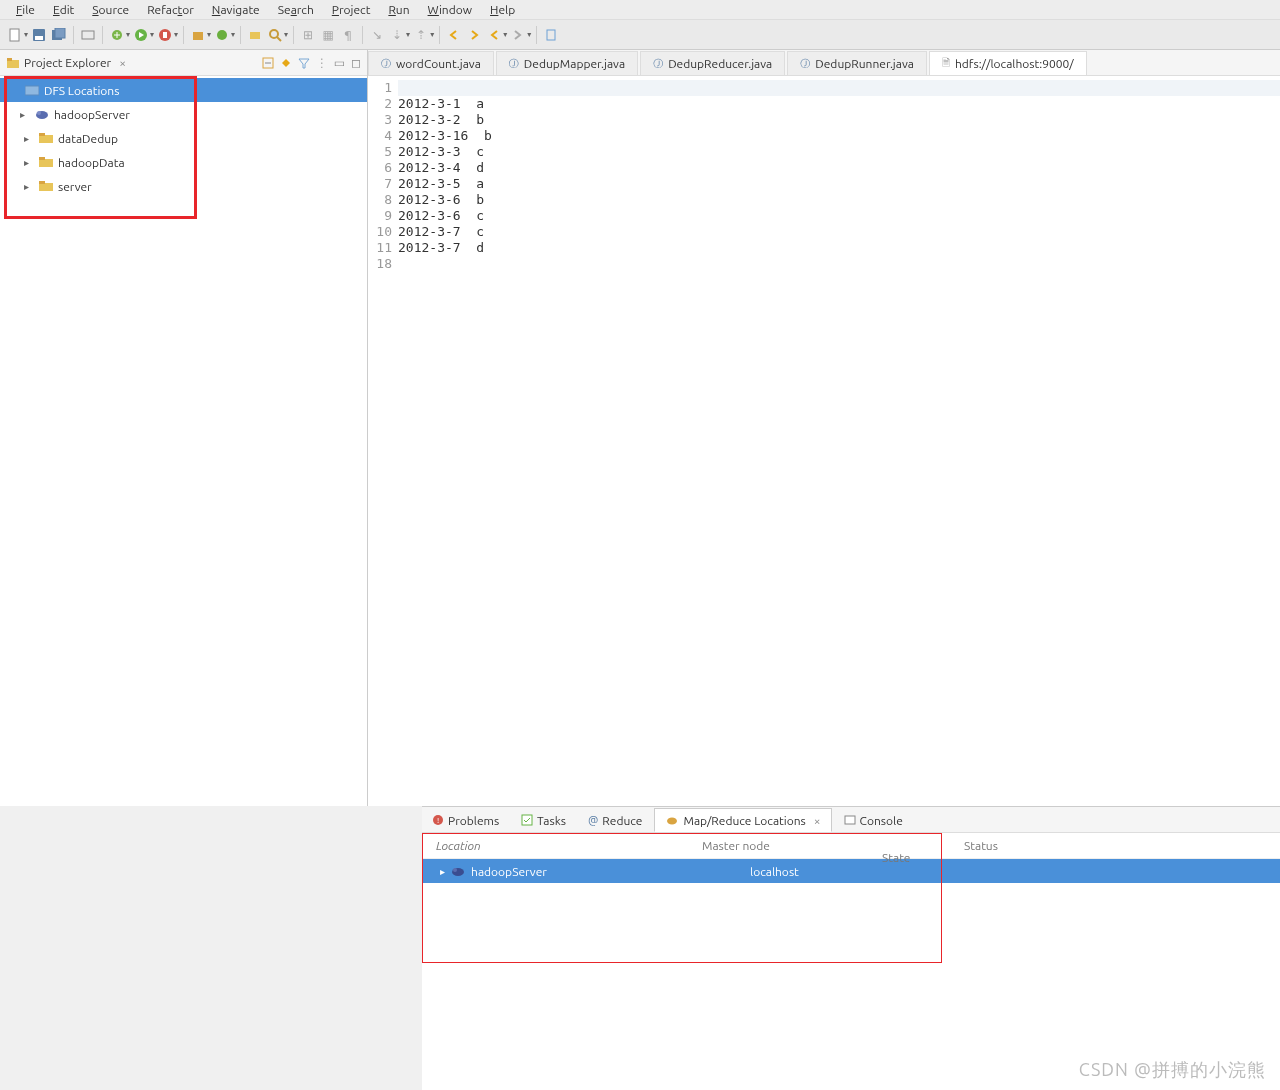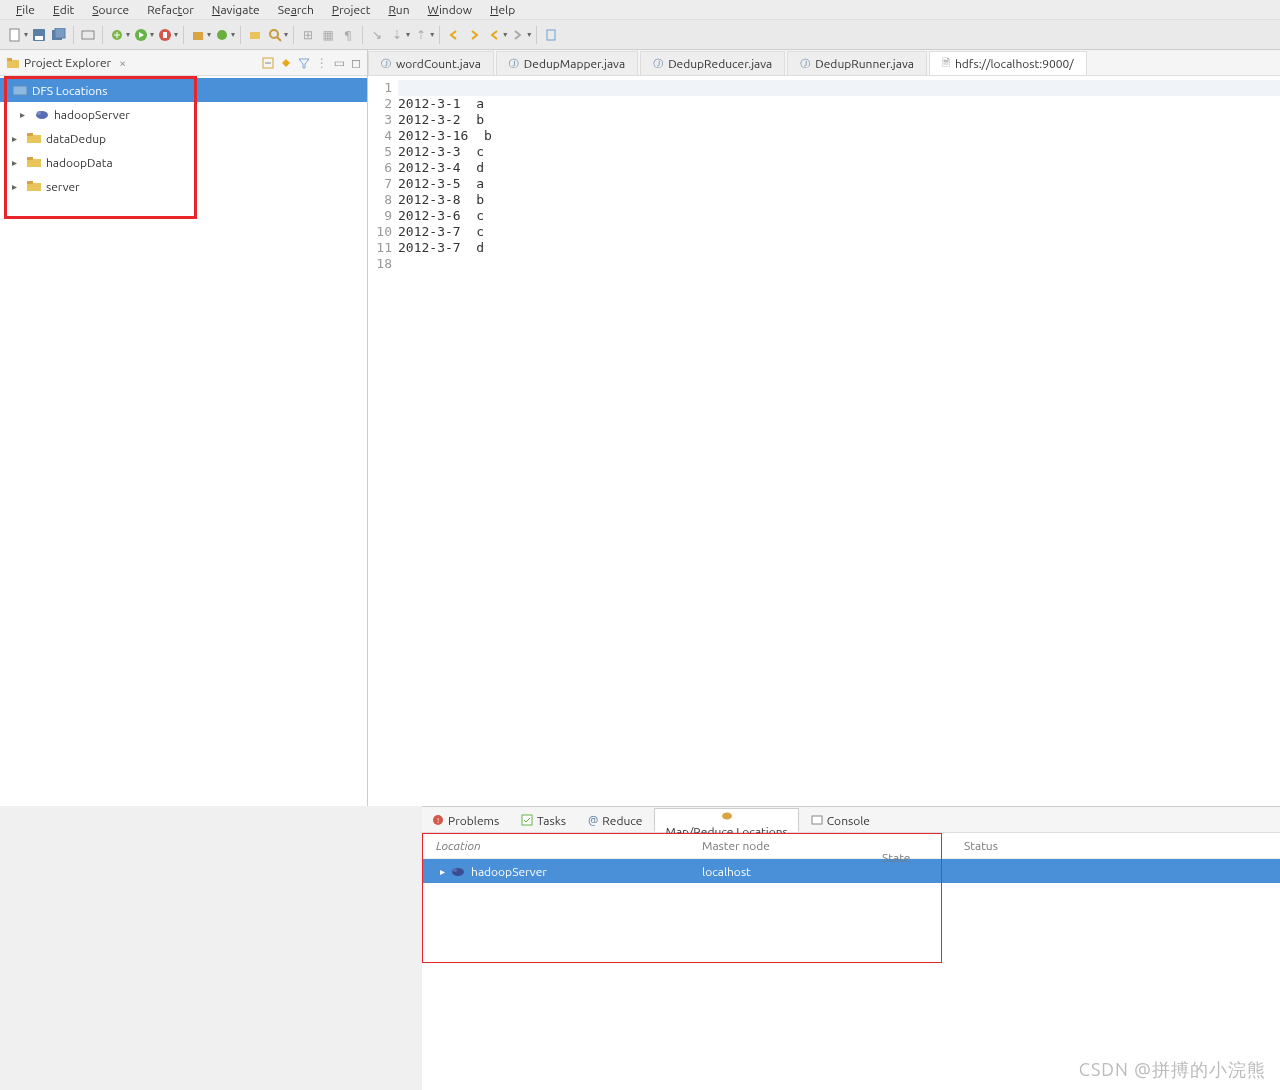--- a/index.html
+++ b/index.html
@@ -18,21 +18,21 @@
 .sidebar { width: 368px; background: #fff; border-right: 1px solid #ccc; display: flex; flex-direction: column; }
 .view-header { height: 26px; background: #f5f5f5; border-bottom: 1px solid #ddd; display: flex; align-items: center; padding: 0 6px; }
 .view-title { display: flex; align-items: center; gap: 4px; }
 .view-close { color: #888; margin-left: 4px; cursor: pointer; }
 .view-spacer { flex: 1; }
 .view-icons { display: flex; gap: 6px; align-items: center; }
 .view-icon { cursor: pointer; color: #888; }
 
 .tree { padding: 2px 0; position: relative; }
 .redbox1 { position: absolute; top: 0; left: 4px; width: 193px; height: 143px; border: 3px solid #e8252a; pointer-events: none; }
-.tree-item { display: flex; align-items: center; height: 24px; padding-left: 12px; gap: 4px; cursor: pointer; }
+.tree-item { display: flex; align-items: center; height: 24px; padding-left: 24px; gap: 4px; cursor: pointer; }
 .tree-item.selected { background: #4a90d9; color: #fff; }
 .tree-item.child { padding-left: 20px; }
 .arrow { font-size: 10px; color: #666; width: 10px; }
 .tree-icon { width: 16px; height: 14px; display: inline-flex; align-items: center; justify-content: center; }
 
 .editor-area { flex: 1; display: flex; flex-direction: column; background: #fff; }
 .editor-tabs { height: 26px; background: #f5f5f5; border-bottom: 1px solid #ddd; display: flex; align-items: end; overflow: hidden; }
 .editor-tab { height: 24px; padding: 0 12px; display: flex; align-items: center; gap: 5px; background: #eee; border: 1px solid #ddd; border-bottom: none; margin-right: 2px; cursor: pointer; white-space: nowrap; }
 .editor-tab.active { background: #fff; }
 .tab-icon { font-size: 10px; }
@@ -40,31 +40,31 @@
 .code-area { flex: 1; display: flex; font-family: "DejaVu Sans Mono", monospace; font-size: 13px; line-height: 16px; }
 .gutter { width: 30px; text-align: right; padding-right: 6px; background: #fff; color: #999; padding-top: 4px; }
 .gutter div { height: 16px; }
 .code-content { flex: 1; padding-top: 4px; color: #333; }
 .code-content div { height: 16px; white-space: pre; }
 .code-content div.hl { background: #f0f4f8; }
 
 .bottom-panel { height: 284px; background: #fff; border-top: 1px solid #ccc; margin-left: 422px; display: flex; flex-direction: column; }
 .panel-tabs { height: 26px; background: #f5f5f5; border-bottom: 1px solid #ddd; display: flex; align-items: end; }
 .panel-tab { height: 24px; padding: 0 10px; display: flex; align-items: center; gap: 4px; margin-right: 2px; cursor: pointer; }
-.panel-tab.active { background: #fff; border: 1px solid #ccc; border-bottom: 1px solid #fff; flex-direction: column; }
+.panel-tab.active { background: #fff; border: 1px solid #ccc; border-bottom: 1px solid #fff; }
 .panel-body { flex: 1; position: relative; }
 .redbox2 { position: absolute; top: 0; left: 0; width: 520px; height: 130px; border: 1px solid #e8252a; pointer-events: none; z-index: 5; }
 .table-head { display: flex; height: 26px; align-items: center; background: #fff; border-bottom: 1px solid #eee; color: #777; }
 .th1 { width: 280px; padding-left: 14px; font-style: italic; }
 .th2 { width: 180px; }
 .th3 { width: 70px; margin-top: 24px; }
 .th4 { flex: 1; padding-left: 12px; }
 .table-row { display: flex; height: 24px; align-items: center; background: #4a90d9; color: #fff; cursor: pointer; }
 .td1 { width: 280px; padding-left: 18px; display: flex; align-items: center; gap: 5px; }
-.td2 { width: 180px; }
+.td2 { width: 180px; margin-left: 48px; }
 
 .watermark { position: absolute; right: 14px; bottom: 8px; color: rgba(120,120,120,0.5); font-size: 18px; letter-spacing: 1px; }
 
 svg { display: block; }
 </style>
 </head>
 <body>
 
 <div class="menubar">
   <span><u>F</u>ile</span>
@@ -322,21 +322,21 @@
           <div>18</div>
         </div>
       <div class="code-content" id="code">
           <div class="hl"></div>
           <div>2012-3-1  a</div>
           <div>2012-3-2  b</div>
           <div>2012-3-16  b</div>
           <div>2012-3-3  c</div>
           <div>2012-3-4  d</div>
           <div>2012-3-5  a</div>
-          <div>2012-3-8  b</div>
+          <div>2012-3-6  b</div>
           <div>2012-3-6  c</div>
           <div>2012-3-7  c</div>
           <div>2012-3-7  d</div>
           <div></div>
         </div>
     </div>
   </div>
 </div>
 
 <div class="bottom-panel">

